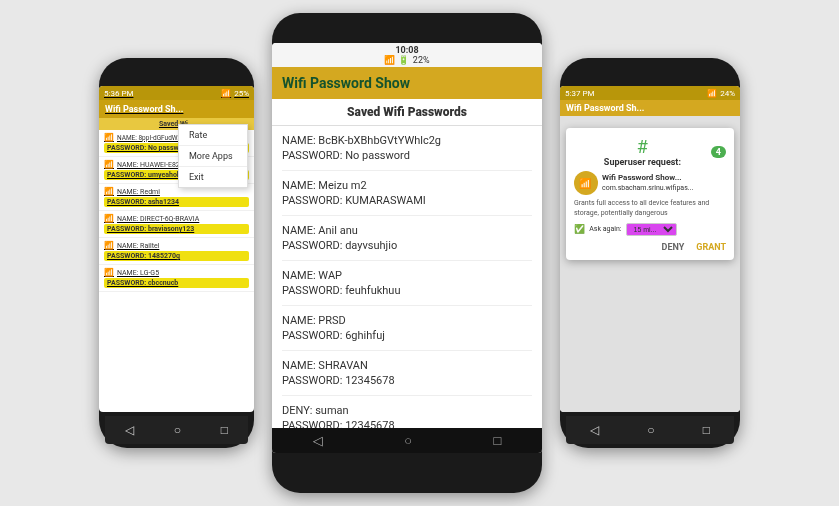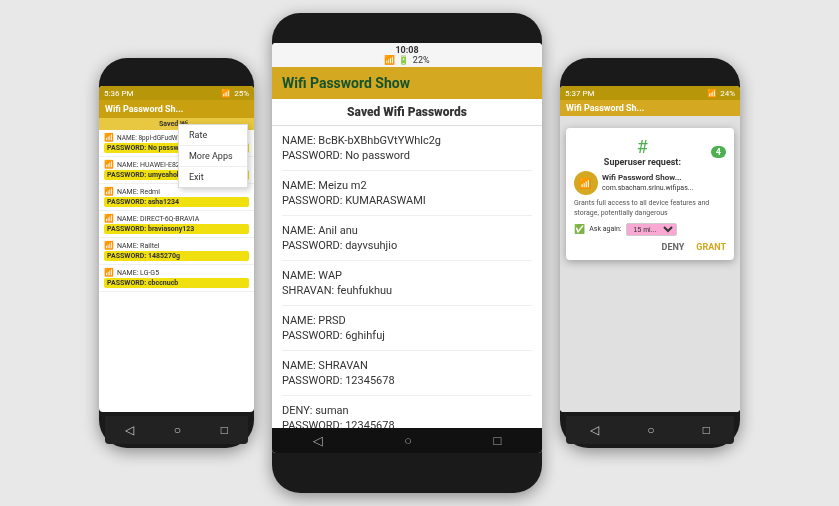--- a/index.html
+++ b/index.html
@@ -30,21 +30,21 @@
     .phone-right { width: 180px; height: 390px; }
 
     .phone-screen {
       background: #fff;
       overflow: hidden;
       display: flex;
       flex-direction: column;
       flex: 1;
       width: 100%;
     }
-    .phone-left .phone-screen { margin: 28px 6px 36px 6px; border-radius: 4px; }
+    .phone-left .phone-screen { margin: 28px 6px 36px 6px; border-radius: 4px; text-decoration: underline; }
     .phone-center .phone-screen { margin: 30px 8px 40px 8px; border-radius: 4px; }
     .phone-right .phone-screen { margin: 28px 6px 36px 6px; border-radius: 4px; }
 
     .phone-nav {
       background: #222;
       display: flex;
       justify-content: space-around;
       align-items: center;
       padding: 6px 0;
       position: absolute;
@@ -228,21 +228,21 @@
     .superuser-desc { font-size: 7px; color: #555; margin: 4px 0; line-height: 1.4; }
     .superuser-ask-row {
       display: flex;
       align-items: center;
       gap: 4px;
       margin: 4px 0;
     }
     .checkbox-icon { font-size: 9px; color: #2196f3; }
     .ask-label { font-size: 7px; color: #333; }
     .ask-time-select {
-      background: #f9a8d4;
+      background: #d946ef;
       border: 1px solid #ccc;
       border-radius: 2px;
       font-size: 7px;
       padding: 1px 3px;
       color: #333;
     }
     .superuser-buttons {
       display: flex;
       justify-content: flex-end;
       gap: 12px;
@@ -380,21 +380,21 @@
       <div class="center-entry">
         <div class="center-entry-name">NAME:  Meizu m2</div>
         <div class="center-entry-pass">PASSWORD:  KUMARASWAMI</div>
       </div>
       <div class="center-entry">
         <div class="center-entry-name">NAME:  Anil anu</div>
         <div class="center-entry-pass">PASSWORD:  dayvsuhjio</div>
       </div>
       <div class="center-entry">
         <div class="center-entry-name">NAME:  WAP</div>
-        <div class="center-entry-pass">SHRAVAN:  feuhfukhuu</div>
+        <div class="center-entry-pass">PASSWORD:  feuhfukhuu</div>
       </div>
       <div class="center-entry">
         <div class="center-entry-name">NAME:  PRSD</div>
         <div class="center-entry-pass">PASSWORD:  6ghihfuj</div>
       </div>
       <div class="center-entry">
         <div class="center-entry-name">NAME:  SHRAVAN</div>
         <div class="center-entry-pass">PASSWORD:  12345678</div>
       </div>
       <div class="center-entry">

